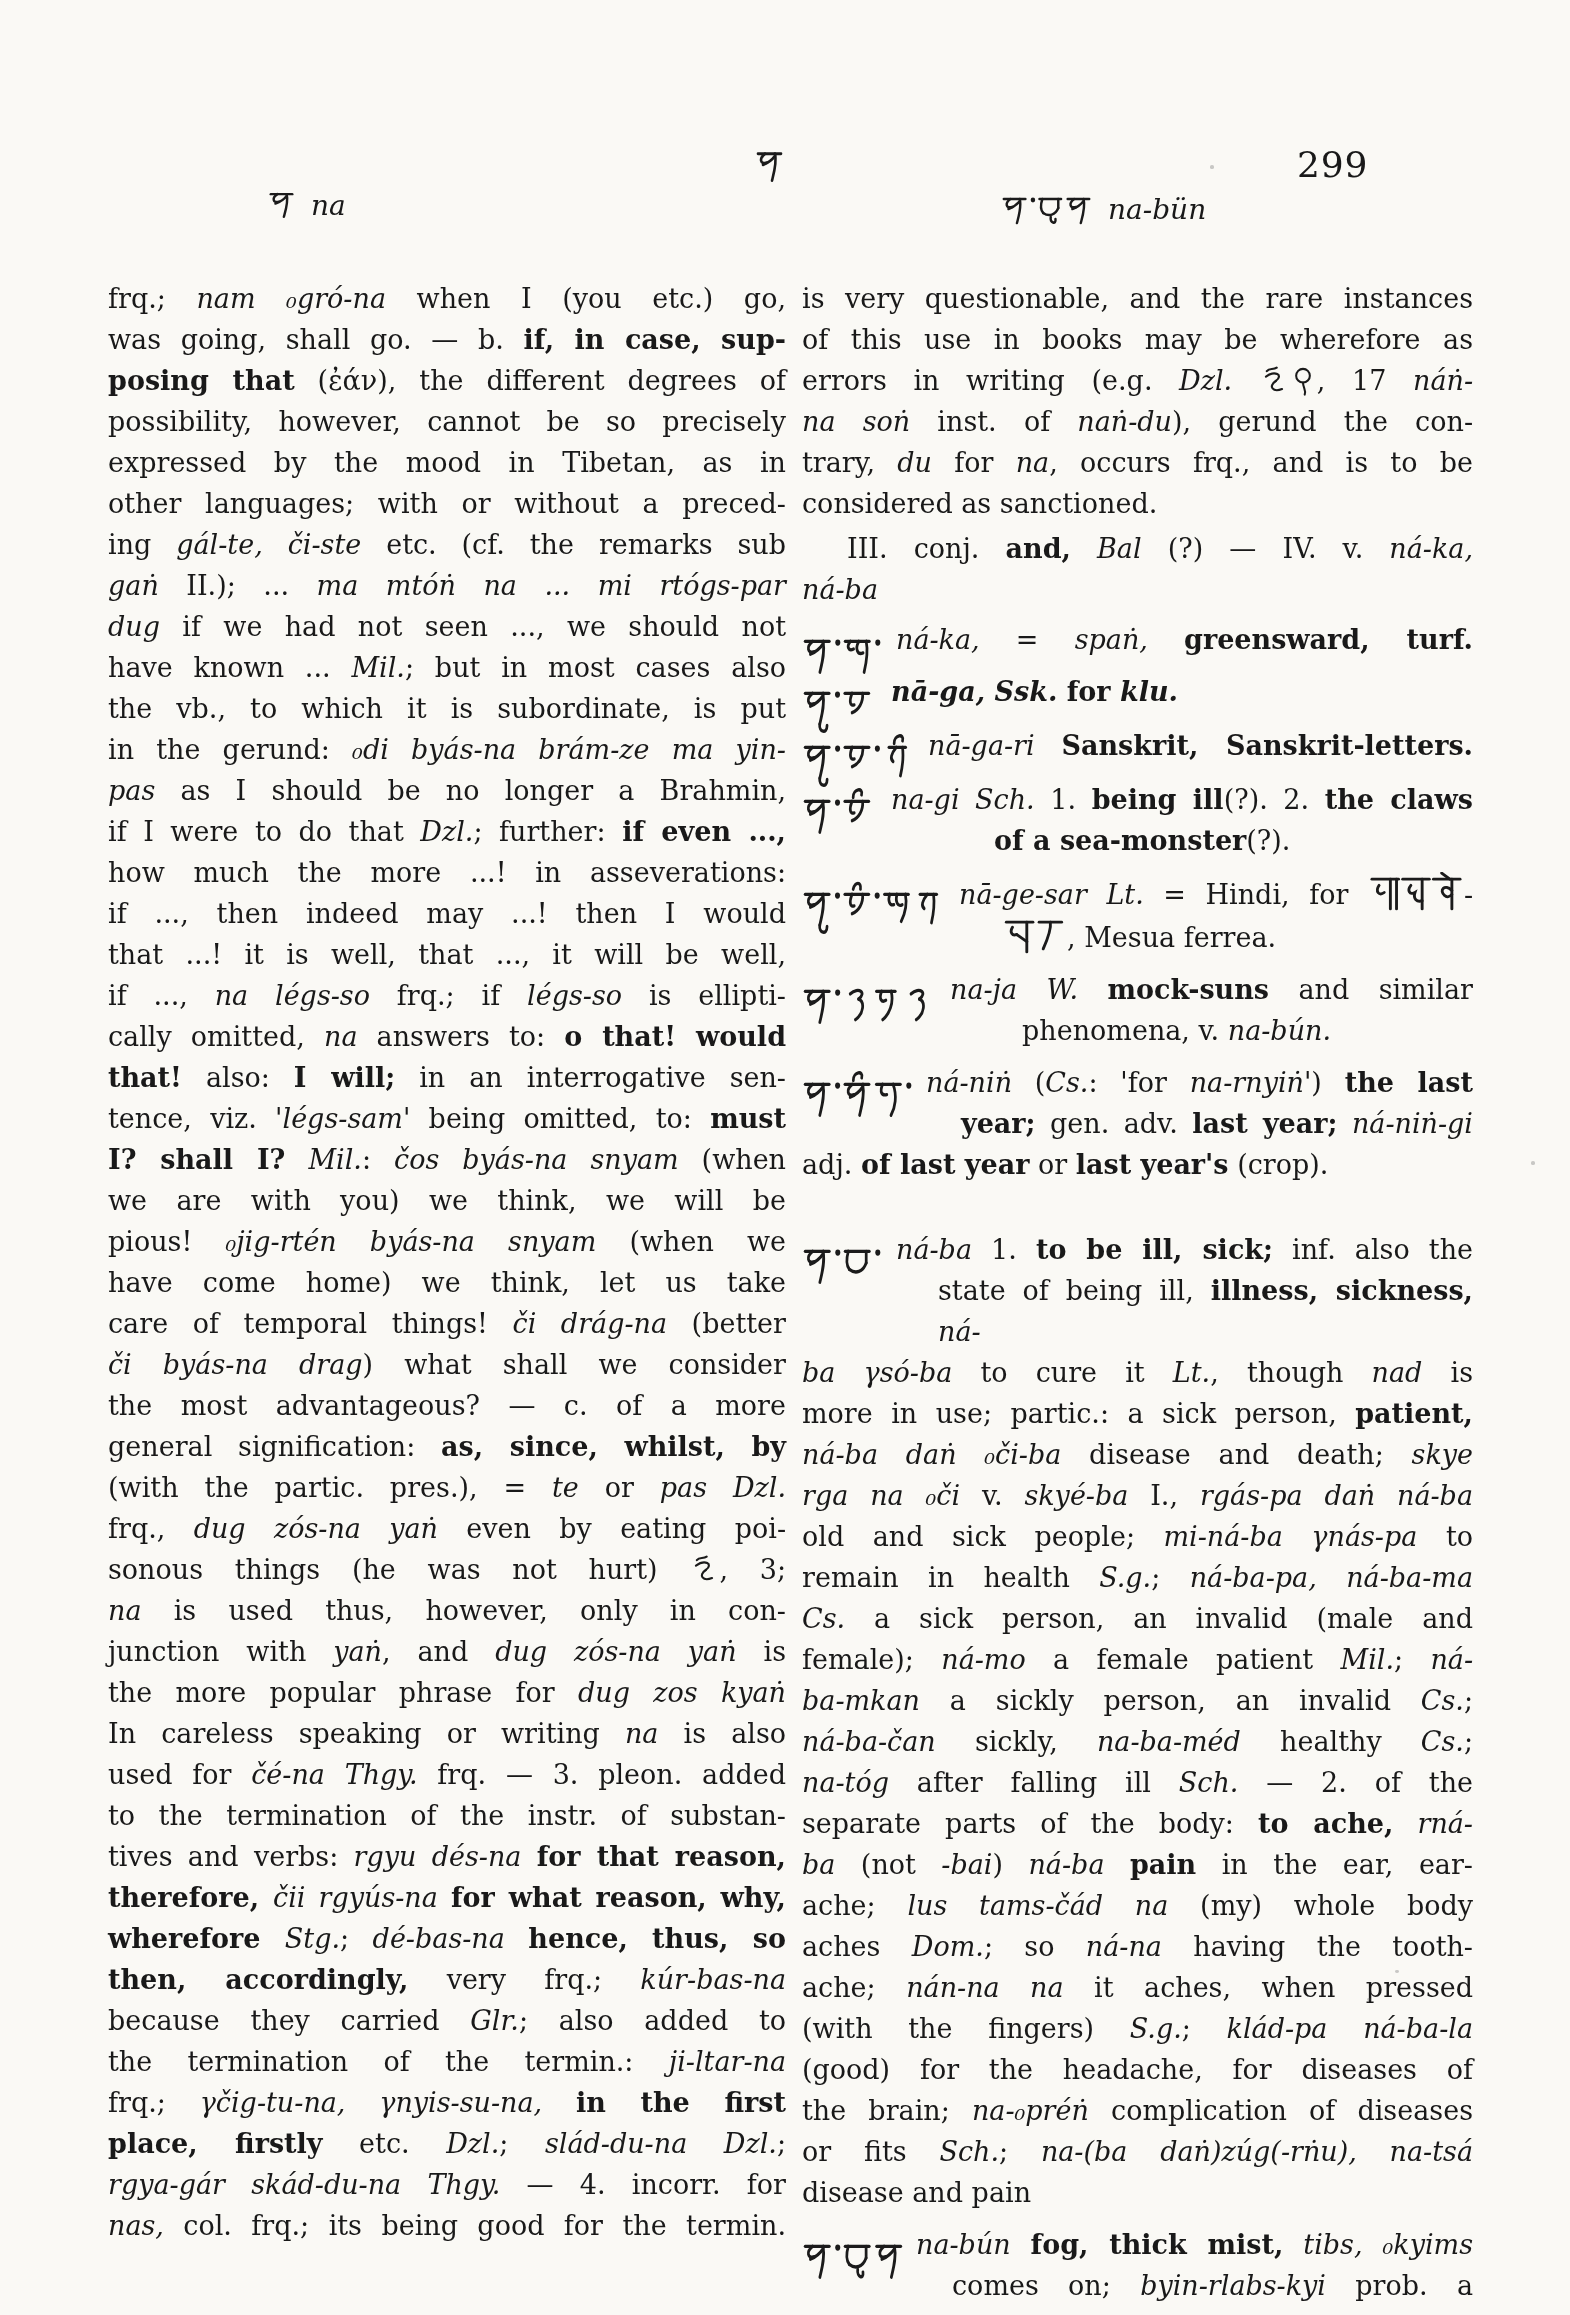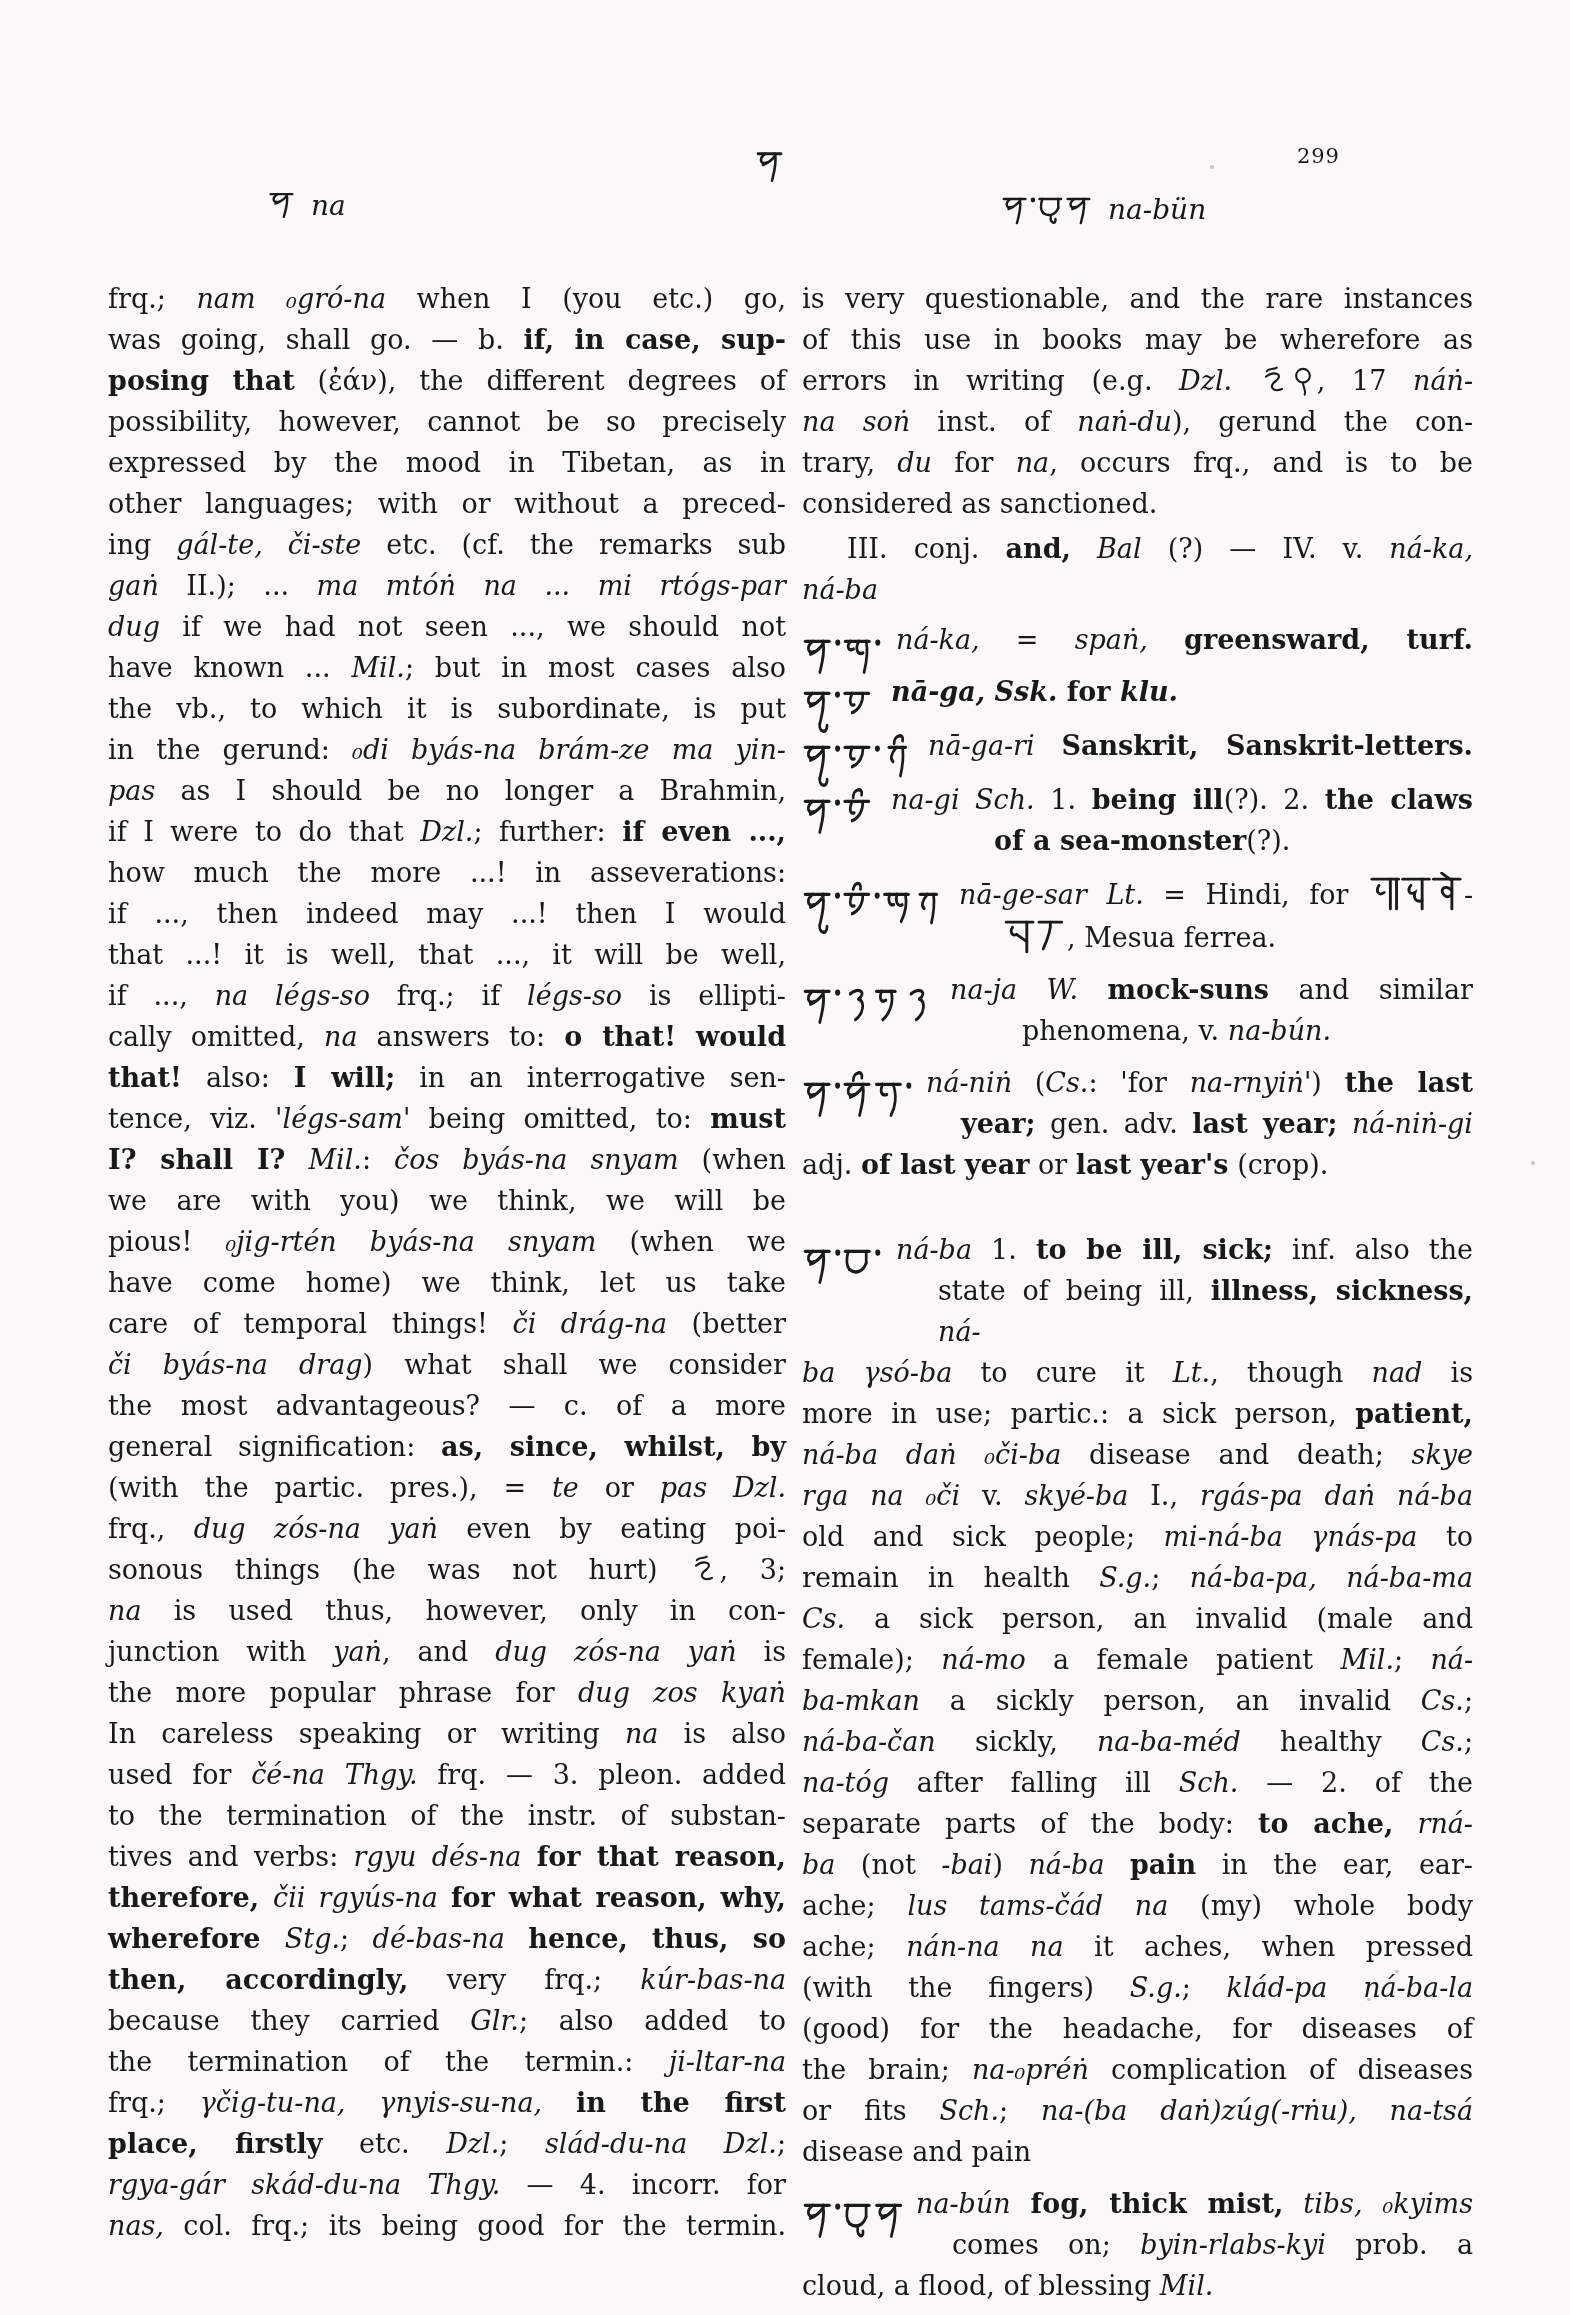--- a/index.html
+++ b/index.html
@@ -2,21 +2,21 @@
 <html style="font-size:15px"><head>
 <meta charset="utf-8">
 <style>
   html,body{margin:0;padding:0;background:#e8e6e0;}
   .page{position:relative;width:1570px;height:2315px;background:#faf9f5;overflow:hidden;
         font-family:"DejaVu Serif",serif;color:#191919;}
   .hdr-left{position:absolute;left:268px;top:180px;display:flex;align-items:flex-start;gap:15px;}
   .hdr-center{position:absolute;left:755px;top:137px;}
   .hdr-right{position:absolute;left:1001px;top:184px;display:flex;align-items:flex-start;gap:15px;}
   .hdr-rom{font-style:italic;font-size:28px;margin-top:9.4px;}
-  .pageno{position:absolute;left:1297px;top:144px;font-size:21px;letter-spacing:0.9px;}
+  .pageno{position:absolute;left:1297px;top:144px;font-size:36px;letter-spacing:0.9px;}
   .col{position:absolute;top:278px;}
   #colL{left:108px;width:678px;}
   #colR{left:802px;width:671px;}
   .ln{font-size:27px;line-height:41px;text-align:justify;min-height:41px;}
   .ln.j{text-align-last:justify;-moz-text-align-last:justify;}
   .ln span{display:inline;}
   .ln .i{font-style:italic;}
   .ln .b{font-weight:bold;}
   .entry{position:relative;}
   .hw{position:absolute;left:0;top:2.8px;}
@@ -404,20 +404,21 @@
         <div class="ln j"><span class="r">old and sick people; </span><span class="i">mi-ná-ba γnás-pa</span><span class="r"> to</span></div>
         <div class="ln j"><span class="r">remain in health </span><span class="i">S.g.</span><span class="r">; </span><span class="i">ná-ba-pa, ná-ba-ma</span></div>
         <div class="ln j"><span class="i">Cs.</span><span class="r"> a sick person, an invalid (male and</span></div>
         <div class="ln j"><span class="r">female); </span><span class="i">ná-mo</span><span class="r"> a female patient </span><span class="i">Mil.</span><span class="r">; </span><span class="i">ná-</span></div>
         <div class="ln j"><span class="i">ba-mkan</span><span class="r"> a sickly person, an invalid </span><span class="i">Cs.</span><span class="r">;</span></div>
         <div class="ln j"><span class="i">ná-ba-čan</span><span class="r"> sickly, </span><span class="i">na-ba-méd</span><span class="r"> healthy </span><span class="i">Cs.</span><span class="r">;</span></div>
         <div class="ln j"><span class="i">na-tóg</span><span class="r"> after falling ill </span><span class="i">Sch.</span><span class="r"> — 2. of the</span></div>
         <div class="ln j"><span class="r">separate parts of the body: </span><span class="b">to ache,</span><span class="r"> </span><span class="i">rná-</span></div>
         <div class="ln j"><span class="i">ba</span><span class="r"> (not </span><span class="i">-bai</span><span class="r">) </span><span class="i">ná-ba</span><span class="r"> </span><span class="b">pain</span><span class="r"> in the ear, ear-</span></div>
         <div class="ln j"><span class="r">ache; </span><span class="i">lus tams-čád na</span><span class="r"> (my) whole body</span></div>
+        <div class="ln j"><span class="r">aches </span><span class="i">Dom.</span><span class="r">; so </span><span class="i">ná-na</span><span class="r"> having the tooth-</span></div>
         <div class="ln j"><span class="r">ache; </span><span class="i">nán-na na</span><span class="r"> it aches, when pressed</span></div>
         <div class="ln j"><span class="r">(with the fingers) </span><span class="i">S.g.</span><span class="r">; </span><span class="i">klád-pa ná-ba-la</span></div>
         <div class="ln j"><span class="r">(good) for the headache, for diseases of</span></div>
         <div class="ln j"><span class="r">the brain; </span><span class="i">na-₀préṅ</span><span class="r"> complication of diseases</span></div>
         <div class="ln j"><span class="r">or fits </span><span class="i">Sch.</span><span class="r">; </span><span class="i">na-(ba daṅ)zúg(-rṅu), na-tsá</span></div>
         <div class="ln"><span class="r">disease and pain</span></div>
       </div>
       <div class="entry" style="margin-top: 11.2px;">
         <div class="hw"><svg class="tg" viewBox="0 -8 98 52" width="103" height="67" preserveAspectRatio="none">
             <g transform="translate(0 0)">

